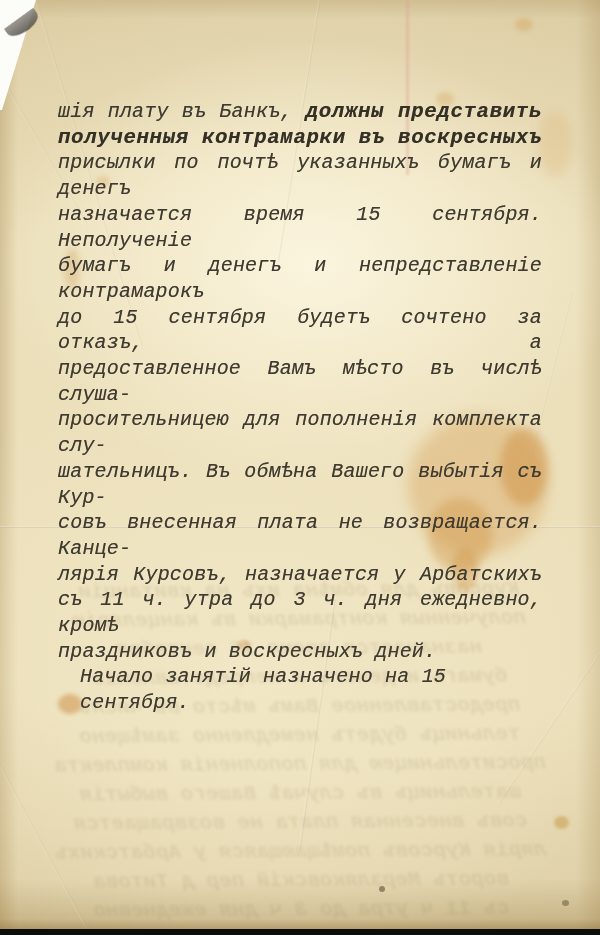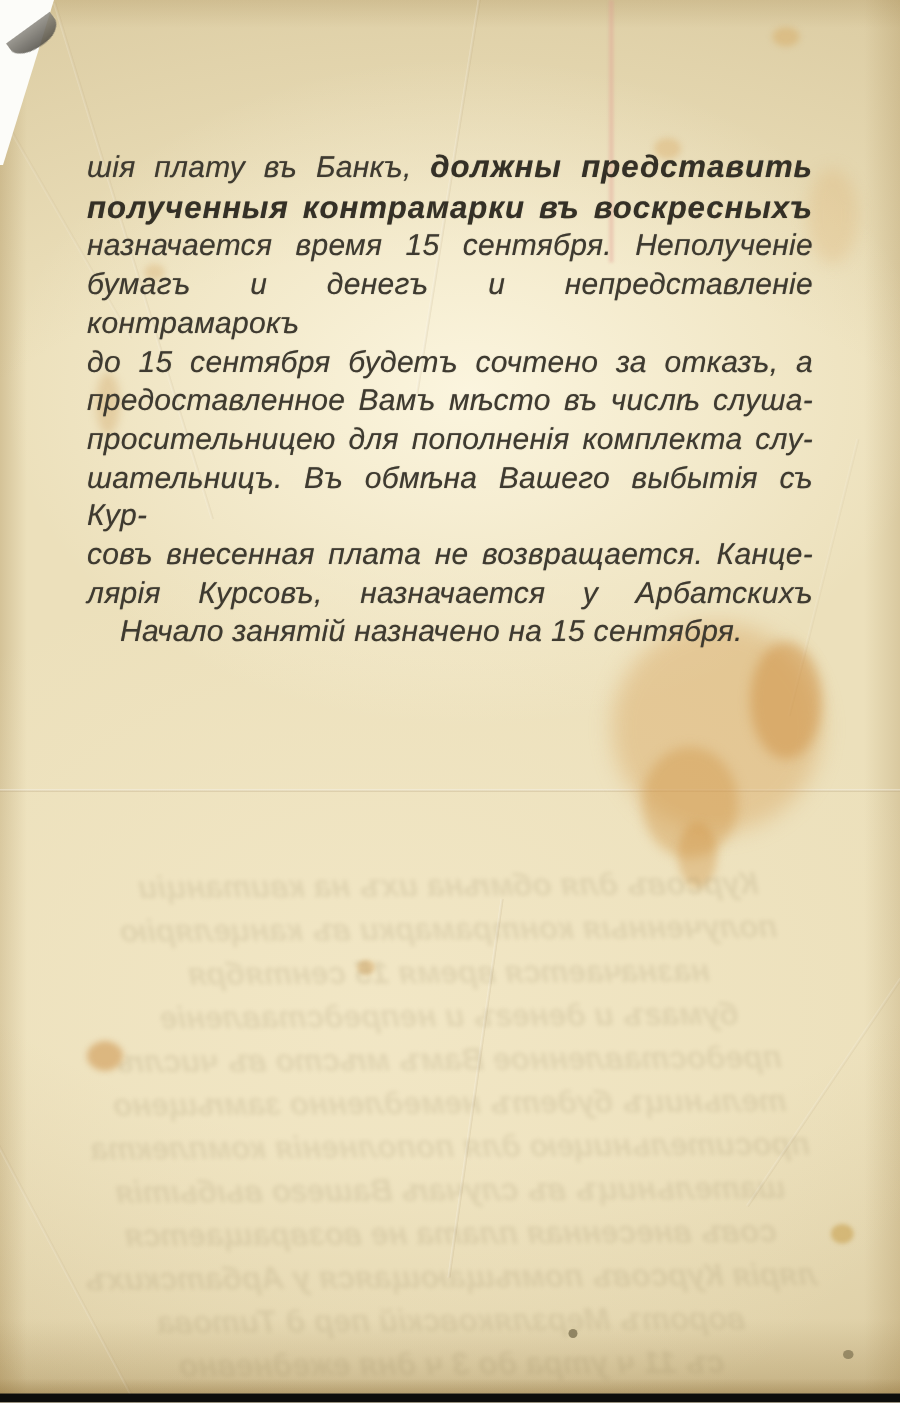--- a/index.html
+++ b/index.html
@@ -1,18 +1,18 @@
 <!DOCTYPE html>
 <html style="--paper: #ece0bb; --ink: #3e3a30; --ink-bold: #343026; --ghost: #8f7f58;"><head>
 <meta charset="utf-8">
 <style>
   html,body{margin:0;padding:0;background:#777;}
   #scan{
     position:relative; width:600px; height:935px; overflow:hidden;
-    font-family:Liberation Sans, sans-serif;
+    font-family:Liberation Mono, monospace;
     background:#e9dcb4;
   }
   
   #paper{
     position:absolute; inset:0;
     background:
       radial-gradient(ellipse 430px 310px at 52% 28%, rgba(252,246,224,.95), rgba(252,246,224,0) 72%),
       radial-gradient(ellipse 520px 420px at 42% 72%, rgba(246,236,206,.55), rgba(246,236,206,0) 75%),
       radial-gradient(ellipse 700px 500px at 50% 50%, rgba(0,0,0,0) 60%, rgba(150,120,60,.18) 100%),
       linear-gradient(90deg, rgba(150,118,60,.28) 0, rgba(150,118,60,0) 3%, rgba(150,118,60,0) 96%, rgba(150,118,60,.22) 100%),
@@ -107,28 +107,31 @@
       <div class="ghost-line">шательницъ въ случаѣ Вашего выбытія</div>
       <div class="ghost-line">совъ внесенная плата не возвращается</div>
       <div class="ghost-line">лярія Курсовъ помѣщающаяся у Арбатскихъ</div>
       <div class="ghost-line">воротъ Мерзляковскій пер д Титова</div>
       <div class="ghost-line">съ 11 ч утра до 3 ч дня ежедневно</div>
     </div>
 
   <div id="text-block">
       <div class="line"><span class="seg">шія плату въ Банкъ, </span><span class="seg b">должны представить</span></div>
       <div class="line"><span class="seg b">полученныя контрамарки въ воскресныхъ</span></div>
+      <div class="line"><span class="seg">присылки по почтѣ указанныхъ бумагъ и денегъ</span></div>
       <div class="line"><span class="seg">назначается время 15 сентября. Неполученіе</span></div>
       <div class="line"><span class="seg">бумагъ и денегъ и непредставленіе контрамарокъ</span></div>
       <div class="line"><span class="seg">до 15 сентября будетъ сочтено за отказъ, а</span></div>
       <div class="line"><span class="seg">предоставленное Вамъ мѣсто въ числѣ слуша-</span></div>
       <div class="line"><span class="seg">просительницею для пополненія комплекта слу-</span></div>
       <div class="line"><span class="seg">шательницъ. Въ обмѣна Вашего выбытія съ Кур-</span></div>
       <div class="line"><span class="seg">совъ внесенная плата не возвращается. Канце-</span></div>
       <div class="line"><span class="seg">лярія Курсовъ, назначается у Арбатскихъ</span></div>
+      <div class="line"><span class="seg">съ 11 ч. утра до 3 ч. дня ежедневно, кромѣ</span></div>
+      <div class="line nojust"><span class="seg">праздниковъ и воскресныхъ дней.</span></div>
       <div class="line nojust indent"><span class="seg">Начало занятій назначено на 15 сентября.</span></div>
     </div>
 
   <div id="corner-wedge"></div>
   <div id="corner-curl"></div>
 
   <div id="bottom-shade"></div>
   <div id="bottom-bar"></div>
 </div>
 

